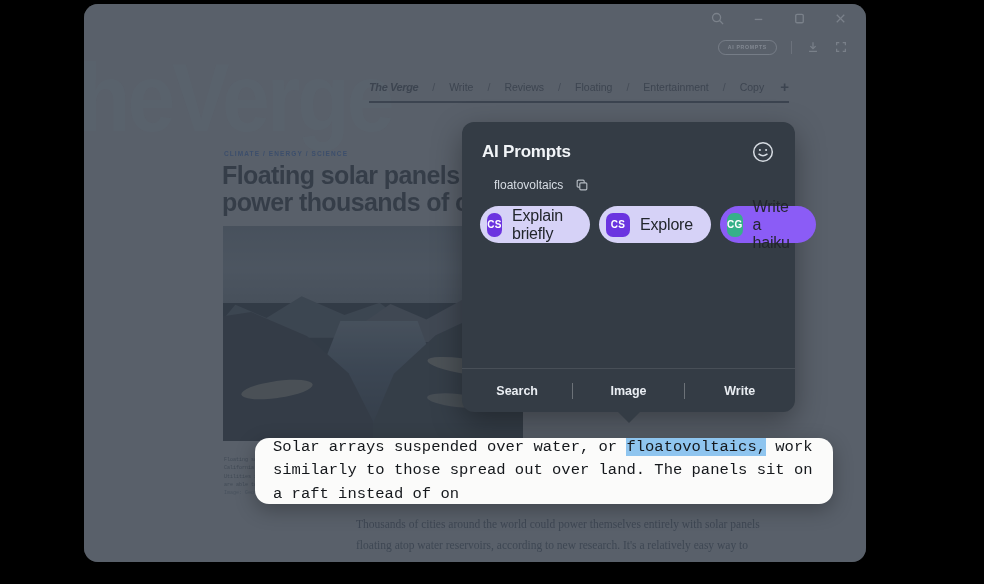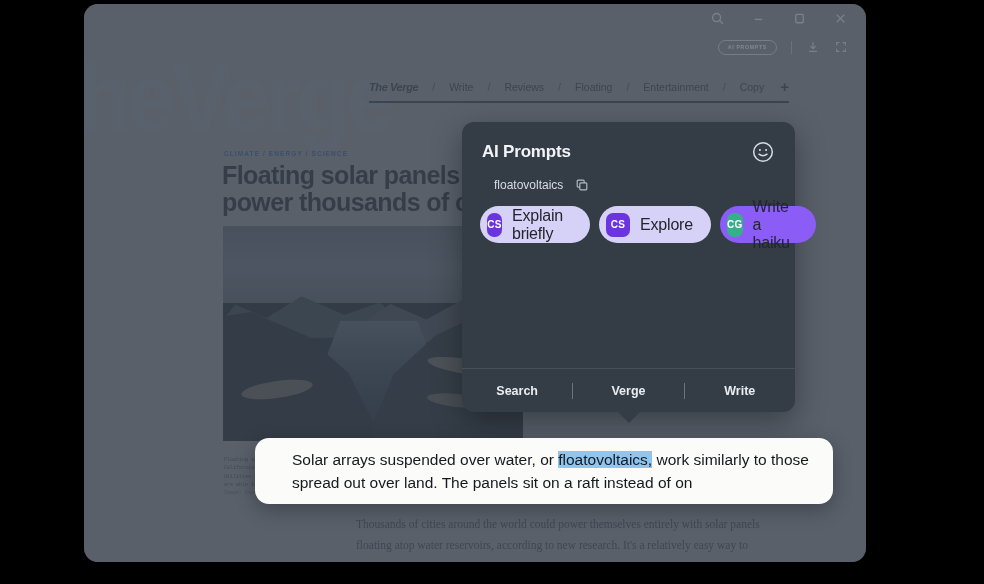--- a/index.html
+++ b/index.html
@@ -180,22 +180,22 @@
   .sel-card {
     position:absolute; left:255px; top:438px;
     width:578px; height:66px;
     background:#fbfbfa; border-radius:14px;
     z-index:70;
     display:flex; align-items:center;
     padding:0 18px;
     box-shadow:0 6px 20px rgba(0,0,0,.28);
   }
   .sel-text {
-    font-family:Liberation Sans, sans-serif;
-    font-size:15.5px; line-height:1.5; color:#15181c;margin-left:19px;
+    font-family:Liberation Mono, monospace;
+    font-size:15.5px; line-height:1.5; color:#15181c;
   }
   .hl { background:#8fc5ef; }
 </style>
 </head>
 <body>
 
 <div id="stage">
 
   <div class="window">
 
@@ -324,21 +324,21 @@
       </div>
       <div class="chip mint">
         <span class="badge cg">CG</span>
         <span class="chip-label">Write a haiku</span>
       </div>
     </div>
 
     <div class="popup-foot">
       <span class="foot-item">Search</span>
       <span class="foot-sep"></span>
-      <span class="foot-item">Verge</span>
+      <span class="foot-item">Image</span>
       <span class="foot-sep"></span>
       <span class="foot-item">Write</span>
     </div>
     <div class="popup-tail"></div>
   </div>
 
   <div class="sel-card">
     <div class="sel-text">
       <span>Solar arrays suspended over water, or </span><span class="hl">floatovoltaics,</span><span> work similarly to those spread out over land. The panels sit on a raft instead of on</span>
     </div>

